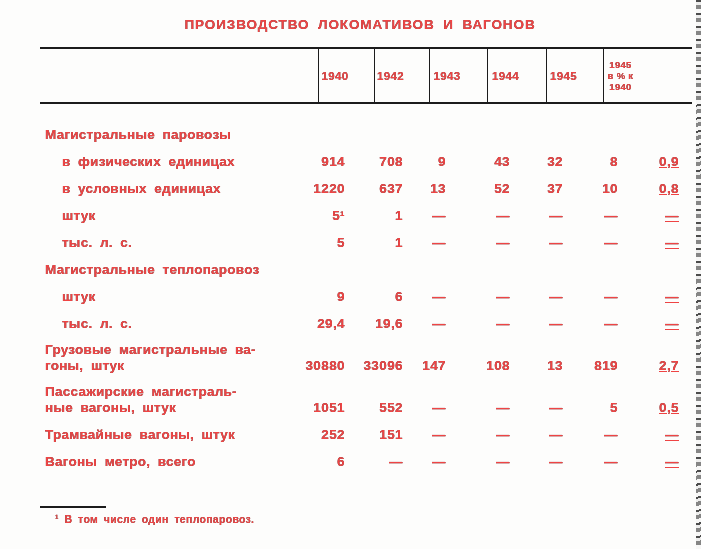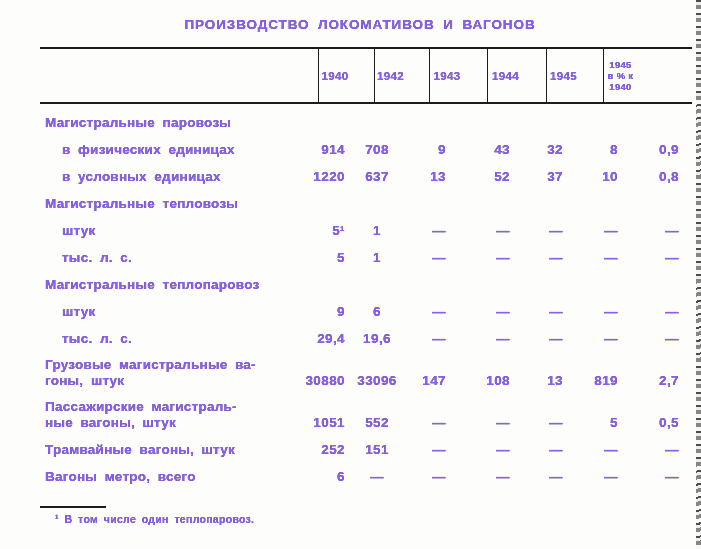--- a/index.html
+++ b/index.html
@@ -1,20 +1,20 @@
 <!DOCTYPE html>
 <html><head>
 <meta charset="utf-8">
 <style>
   html,body{margin:0;padding:0;}
   .page{
     position:relative; width:701px; height:549px;
     background:#fdfdfc; overflow:hidden;
     font-family:"Liberation Sans", sans-serif;
-    font-weight:700; color:#8b5cf6;
+    font-weight:700; color:#ef4444;
     text-shadow:0 0 .4px rgba(25,25,25,.85);
   }
   .title{
     position:absolute; top:17px; left:40px; width:640px;
     text-align:center; font-size:13.5px; letter-spacing:.9px; word-spacing:4px;
   }
   .table{ position:absolute; top:47px; left:40px; width:652px; }
   .thead, .row{
     display:grid;
     grid-template-columns:255px 56px 55px 58px 59px 57px 57px 55px;
@@ -28,39 +28,39 @@
     display:flex; align-items:center; justify-content:center;
     font-size:11.5px; letter-spacing:.4px;
     border-left:1.6px solid #1c1c1c;
     margin-left:23px;
   }
   .hcell.stub{ border-left:none; }
   .hcell.pct{
     font-size:9.5px; line-height:11px; white-space:pre-line; text-align:center;
     letter-spacing:.3px;
   }
-  .tbody{ }
+  .tbody{ padding-top:12px; }
   .row{ height:27px; align-items:end; }
   .row.two{ height:42px; }
   .cell{ overflow:visible; }
   .label{
     font-size:13.5px; line-height:16px; padding-left:5px;
     letter-spacing:.25px; word-spacing:3.5px; white-space:pre-line;
   }
   .label.indent{ padding-left:22px; }
   .val{
     font-size:13.5px; line-height:16px; text-align:right; letter-spacing:.4px;
   }
   .v0{ padding-right:6px; }
-  .v1{ padding-right:3px;text-align:center; }
+  .v1{ padding-right:3px; }
   .v2{ padding-right:18px; }
   .v3{ padding-right:13px; }
   .v4{ padding-right:17px; }
   .v5{ padding-right:19px; }
-  .v6{ padding-right:13px; }
+  .v6{ padding-right:13px;text-decoration:underline; }
   .footnote-rule{
     position:absolute; left:40px; top:506px; width:66px;
     border-top:2px solid #1c1c1c;
   }
   .footnote{
     position:absolute; left:55px; top:513px;
     font-size:10.5px; letter-spacing:.3px; word-spacing:2.5px;text-align:center;
   }
   .scan-edge{
     position:absolute; right:0; top:0; width:5px; height:549px;
@@ -117,30 +117,20 @@
           <div class="cell label indent">в условных единицах</div>
           <div class="cell val v0">1220</div>
           <div class="cell val v1">637</div>
           <div class="cell val v2">13</div>
           <div class="cell val v3">52</div>
           <div class="cell val v4">37</div>
           <div class="cell val v5">10</div>
           <div class="cell val v6">0,8</div>
         </div>
         <div class="row">
-          <div class="cell label">Магистральные тепловозы</div>
-          <div class="cell val v0"></div>
-          <div class="cell val v1"></div>
-          <div class="cell val v2"></div>
-          <div class="cell val v3"></div>
-          <div class="cell val v4"></div>
-          <div class="cell val v5"></div>
-          <div class="cell val v6"></div>
-        </div>
-        <div class="row">
           <div class="cell label indent">штук</div>
           <div class="cell val v0">5¹</div>
           <div class="cell val v1">1</div>
           <div class="cell val v2">—</div>
           <div class="cell val v3">—</div>
           <div class="cell val v4">—</div>
           <div class="cell val v5">—</div>
           <div class="cell val v6">—</div>
         </div>
         <div class="row">

